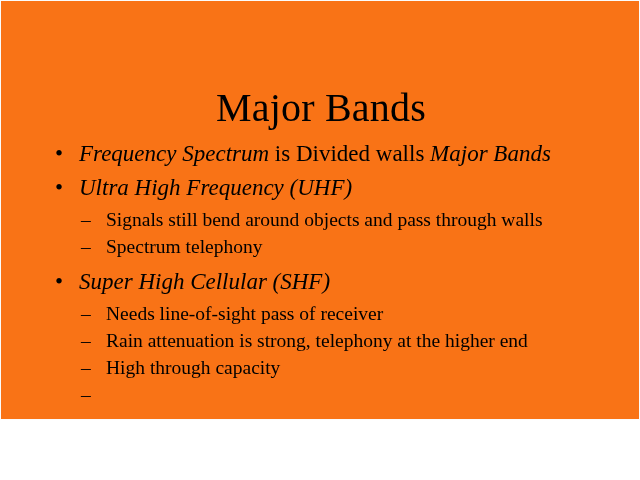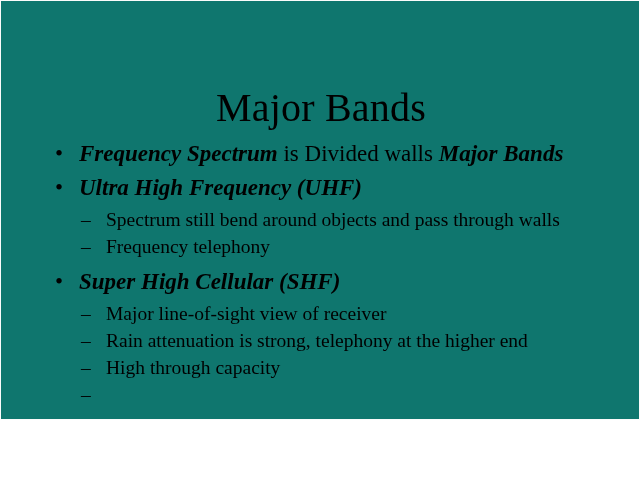--- a/index.html
+++ b/index.html
@@ -9,21 +9,21 @@
     background: #ffffff;
   }
   body {
     font-family: "Liberation Serif", "DejaVu Serif", serif;
     color: #000000;
   }
   .slide {
     position: relative;
     width: 640px;
     height: 420px;
-    background: #0f766e;
+    background: #f97316;
     box-sizing: border-box;
     border: 1px solid #fbfbfb;
     overflow: hidden;
   }
   .slide-title {
     position: absolute;
     top: 57px;
     left: 0;
     width: 640px;
     text-align: center;
@@ -66,21 +66,20 @@
   }
   .sub-row .marker {
     position: absolute;
     left: 80px;
     top: 0;
     font-size: 19.5px;
     line-height: 27px;
   }
   .it {
     font-style: italic;
-    font-weight: bold;
   }
   .ro {
     font-style: normal;
   }
   .gap-before-sub {
     margin-top: 1px;
   }
   .gap-after-sub {
     margin-top: 5px;
   }
@@ -92,22 +91,22 @@
 <body>
 
 <div class="slide">
 
   <h1 class="slide-title">Major Bands</h1>
 
   <div class="body-area">
 
   <div class="bullet-row"><span class="marker">•</span><span class="txt"><span class="it">Frequency Spectrum</span><span class="ro"> is Divided walls </span><span class="it">Major Bands</span></span></div>
       <div class="bullet-row"><span class="marker">•</span><span class="txt"><span class="it">Ultra High Frequency (UHF)</span></span></div>
-      <div class="sub-row gap-before-sub"><span class="marker">–</span><span class="txt"><span class="ro">Spectrum still bend around objects and pass through walls</span></span></div>
-      <div class="sub-row"><span class="marker">–</span><span class="txt"><span class="ro">Frequency telephony</span></span></div>
+      <div class="sub-row gap-before-sub"><span class="marker">–</span><span class="txt"><span class="ro">Signals still bend around objects and pass through walls</span></span></div>
+      <div class="sub-row"><span class="marker">–</span><span class="txt"><span class="ro">Spectrum telephony</span></span></div>
       <div class="bullet-row gap-after-sub"><span class="marker">•</span><span class="txt"><span class="it">Super High Cellular (SHF)</span></span></div>
-      <div class="sub-row gap-before-sub"><span class="marker">–</span><span class="txt"><span class="ro">Major line-of-sight view of receiver</span></span></div>
+      <div class="sub-row gap-before-sub"><span class="marker">–</span><span class="txt"><span class="ro">Needs line-of-sight pass of receiver</span></span></div>
       <div class="sub-row"><span class="marker">–</span><span class="txt"><span class="ro">Rain attenuation is strong, telephony at the higher end</span></span></div>
       <div class="sub-row"><span class="marker">–</span><span class="txt"><span class="ro">High through capacity</span></span></div>
       <div class="sub-row"><span class="marker">–</span></div>
     </div>
 
 </div>
 
 </body></html>

